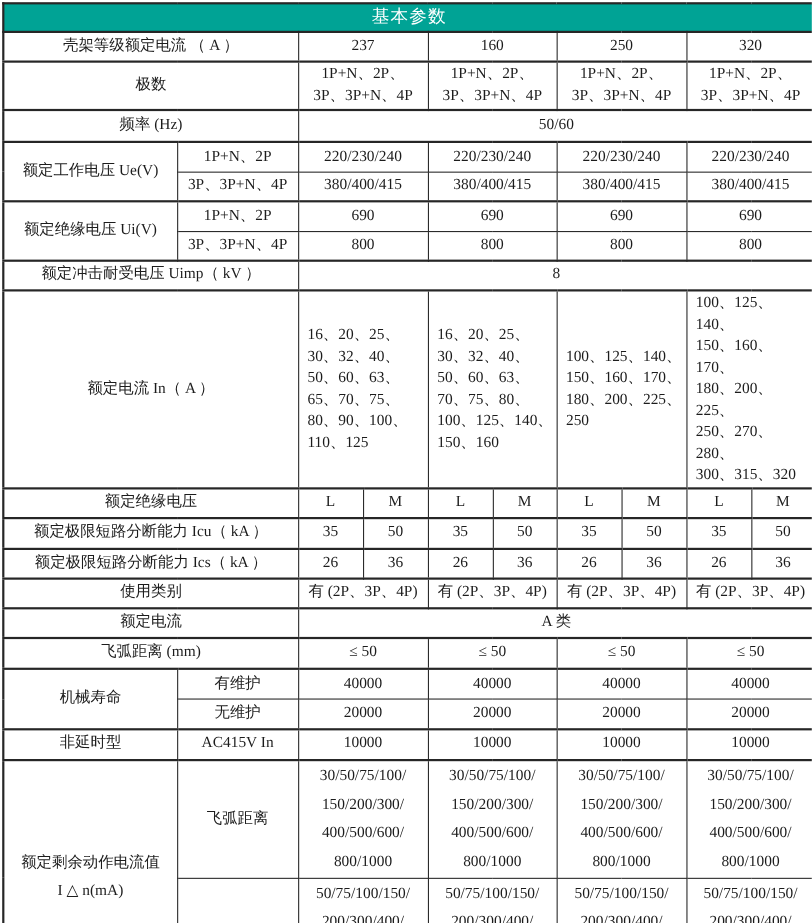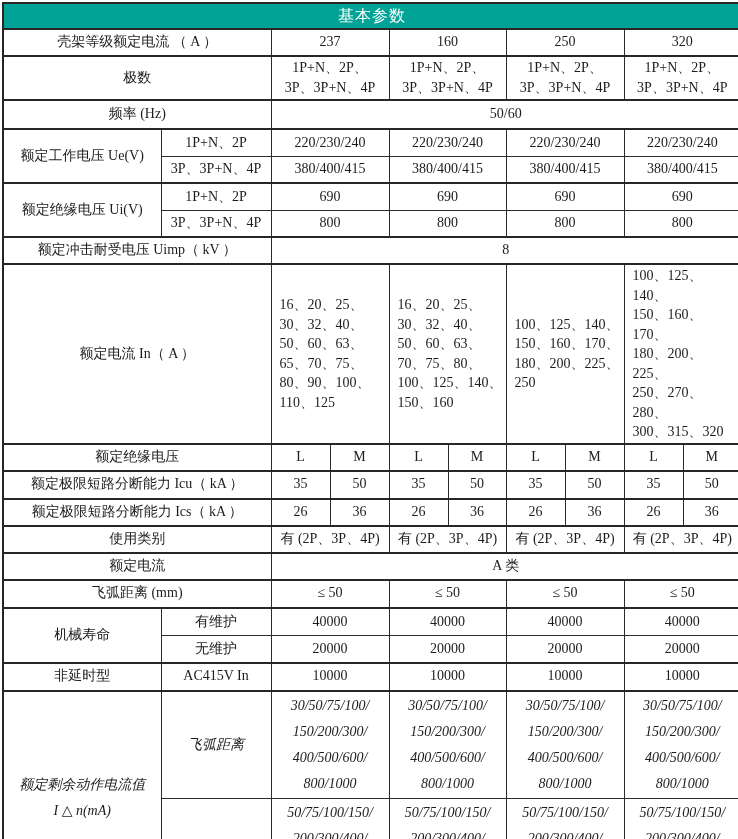--- a/index.html
+++ b/index.html
@@ -31,21 +31,21 @@
     color: #ffffff;
     font-size: 16px;
     letter-spacing: 1px;
     border: 2px solid #262626;
     font-weight: normal;
   }
   td.lab { }
   td.leftcell { text-align: left; padding-left: 8px; }
   tr.rated td { line-height: 19.5px; }
   tr.poles td { line-height: 20px; }
-  tr.resid td { line-height: 26px; font-style: italic; }
+  tr.resid td { line-height: 26px; }
 </style>
 </head>
 <body>
 
 <div class="sheet">
 <table class="spec">
   <colgroup>
     <col style="width:158px">
         <col style="width:110px">
     <col style="width:59px">

